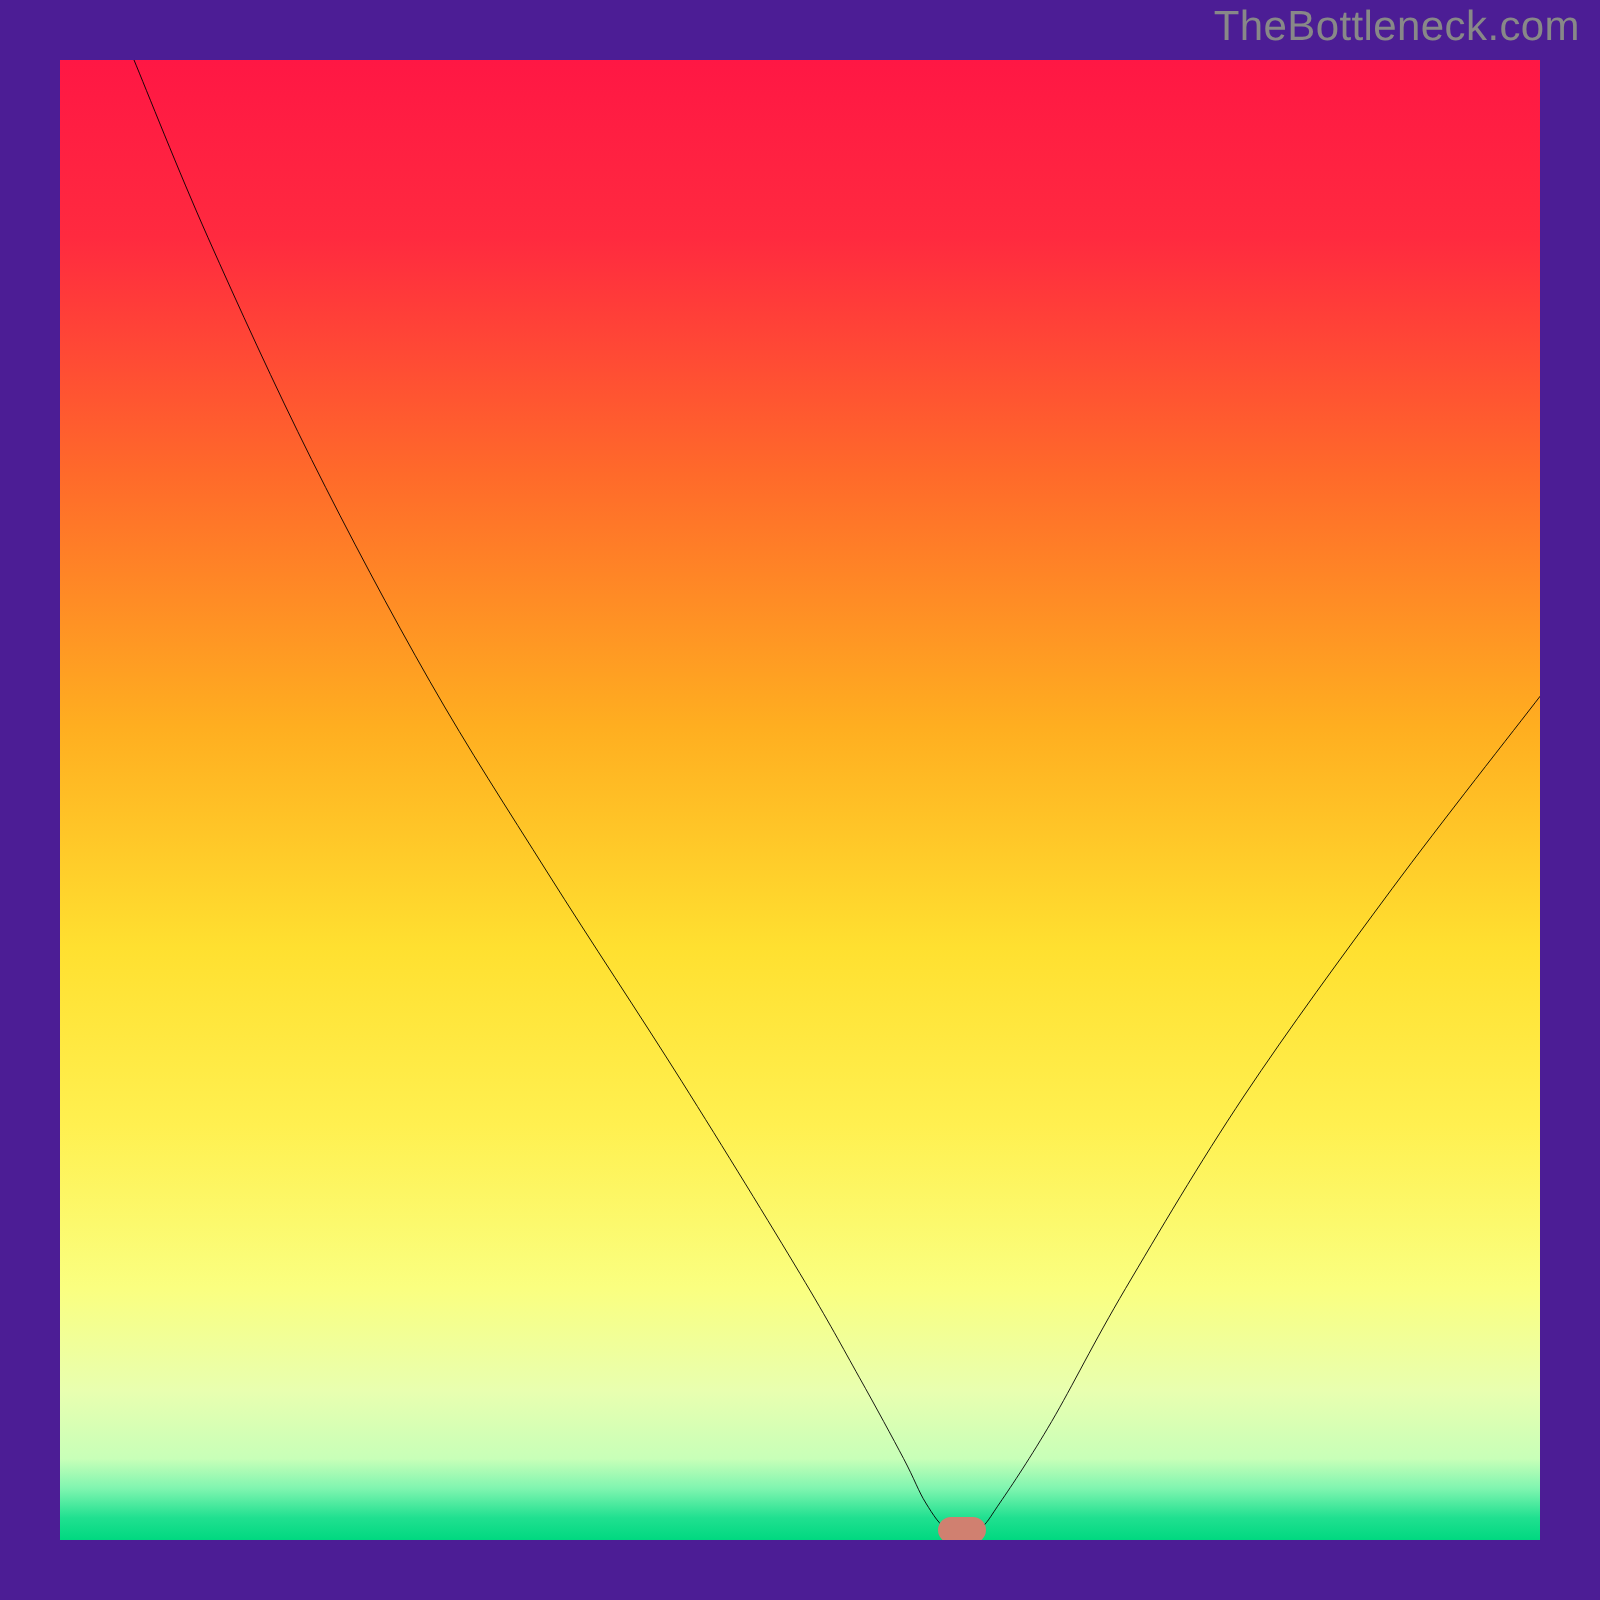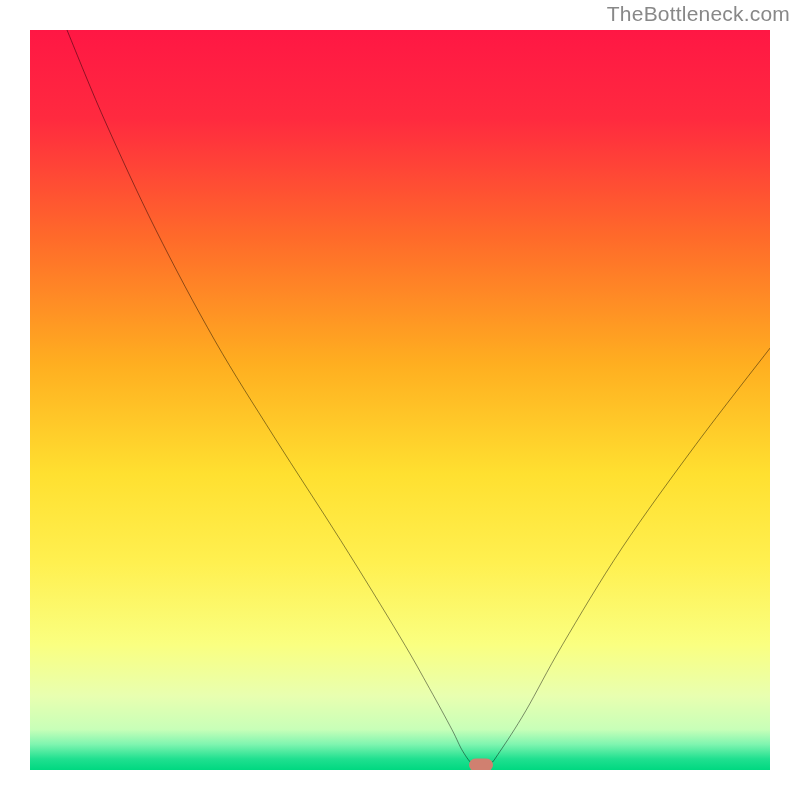--- a/index.html
+++ b/index.html
@@ -8,21 +8,21 @@
     width: 800px;
     height: 800px;
     background: #000;
     overflow: hidden;
     font-family: Arial, Helvetica, sans-serif;
   }
   .frame {
     position: relative;
     width: 800px;
     height: 800px;
-    background: #ffffff;
+    background: #4c1d95;
   }
   .watermark {
     position: absolute;
     top: 2px;
     right: 10px;
     color: #888;
     font-size: 21px;
     font-weight: 500;
     letter-spacing: 0.2px;
     z-index: 10;

